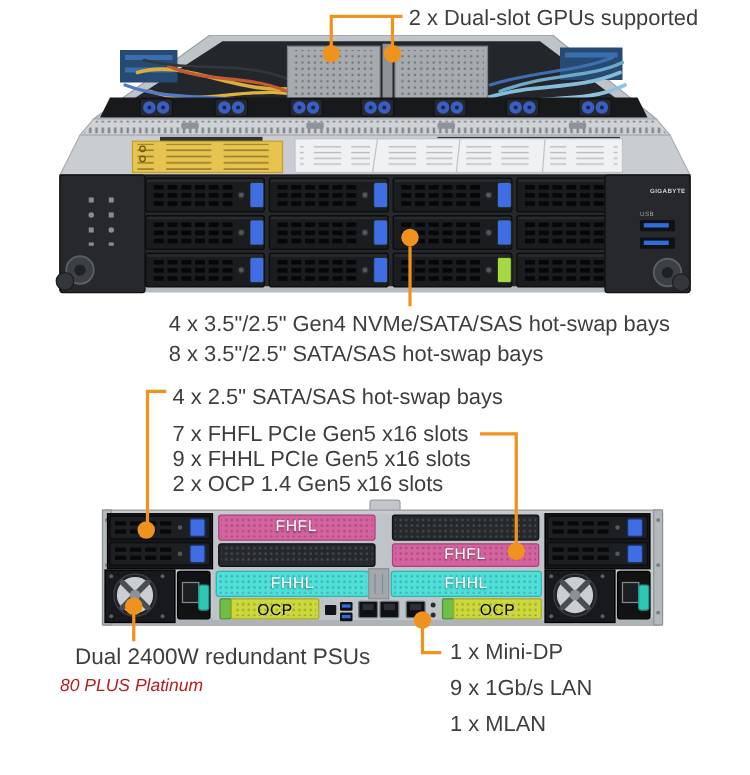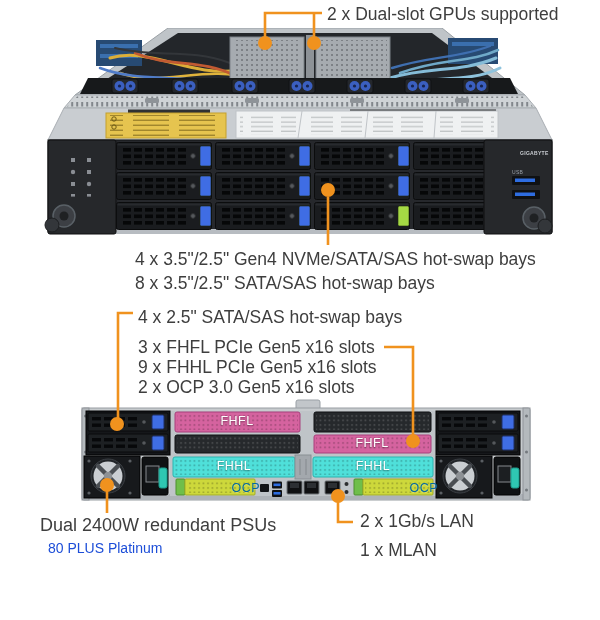--- a/index.html
+++ b/index.html
@@ -1,28 +1,28 @@
 <!DOCTYPE html>
 <html><head>
 <meta charset="utf-8">
 <style>
   html,body{margin:0;padding:0;background:#fff;}
   #stage{position:relative;width:600px;height:620px;background:#ffffff;overflow:hidden;
          font-family:"Liberation Sans", sans-serif;color:#3e3e3e;}
   svg{position:absolute;display:block;}
   .note{position:absolute;font-size:17.5px;line-height:23.5px;color:#3e3e3e;white-space:nowrap;}
-  .note-sm{position:absolute;font-size:14px;color:#1d4ed8;white-space:nowrap;}
+  .note-sm{position:absolute;font-size:14px;color:#b91c1c;white-space:nowrap;font-style:italic;}
   .psu-title{position:absolute;font-size:18px;color:#3e3e3e;white-space:nowrap;}
   .list{position:absolute;white-space:nowrap;}
   .list div{font-size:17.5px;color:#3e3e3e;}
   .exp div{line-height:20px;}
   .io div{line-height:28.8px;}
   .slot-label{position:absolute;width:80px;text-align:center;font-weight:normal;font-size:12.5px;
               color:#ffffff;text-shadow:0 1px 2px rgba(0,0,0,0.45);letter-spacing:0.5px;}
-  .slot-label.dark{color:#0369a1;text-shadow:0 1px 1px rgba(255,255,255,0.25);text-align:right;}
+  .slot-label.dark{color:#000000;text-shadow:0 1px 1px rgba(255,255,255,0.25);}
   .brand{position:absolute;font-size:5px;font-weight:bold;color:#c9cdd2;letter-spacing:0.3px;}
   .usb-tag{position:absolute;font-size:5px;color:#9aa0a8;letter-spacing:0.3px;}
 </style>
 </head>
 <body>
 
 <div id="stage">
 
   <svg style="left:40px;top:28px;" width="520" height="208" viewBox="0 0 520 208">
     <defs>
@@ -386,26 +386,27 @@
   <div class="note" style="left:327px;top:3px;">2 x Dual-slot GPUs supported</div>
 
   <div class="list" style="left:135px;top:248px;">
     <div style="line-height:23.5px;">4 x 3.5"/2.5" Gen4 NVMe/SATA/SAS hot-swap bays</div>
     <div style="line-height:23.5px;">8 x 3.5"/2.5" SATA/SAS hot-swap bays</div>
   </div>
 
   <div class="note" style="left:138px;top:306px;">4 x 2.5" SATA/SAS hot-swap bays</div>
 
   <div class="list exp" style="left:138px;top:337px;">
-    <div>3 x FHFL PCIe Gen5 x16 slots</div>
+    <div>7 x FHFL PCIe Gen5 x16 slots</div>
     <div>9 x FHHL PCIe Gen5 x16 slots</div>
-    <div>2 x OCP 3.0 Gen5 x16 slots</div>
+    <div>2 x OCP 1.4 Gen5 x16 slots</div>
   </div>
 
-  <div class="psu-title" style="left:40px;top:515px;">Dual 2400W redundant PSUs</div>
+  <div class="psu-title" style="left:60px;top:515px;">Dual 2400W redundant PSUs</div>
   <div class="note-sm" style="left:48px;top:540px;">80 PLUS Platinum</div>
 
   <div class="list io" style="left:360px;top:507px;">
-    <div>2 x 1Gb/s LAN</div>
+    <div>1 x Mini-DP</div>
+    <div>9 x 1Gb/s LAN</div>
     <div>1 x MLAN</div>
   </div>
 
 </div>
 
 </body></html>

